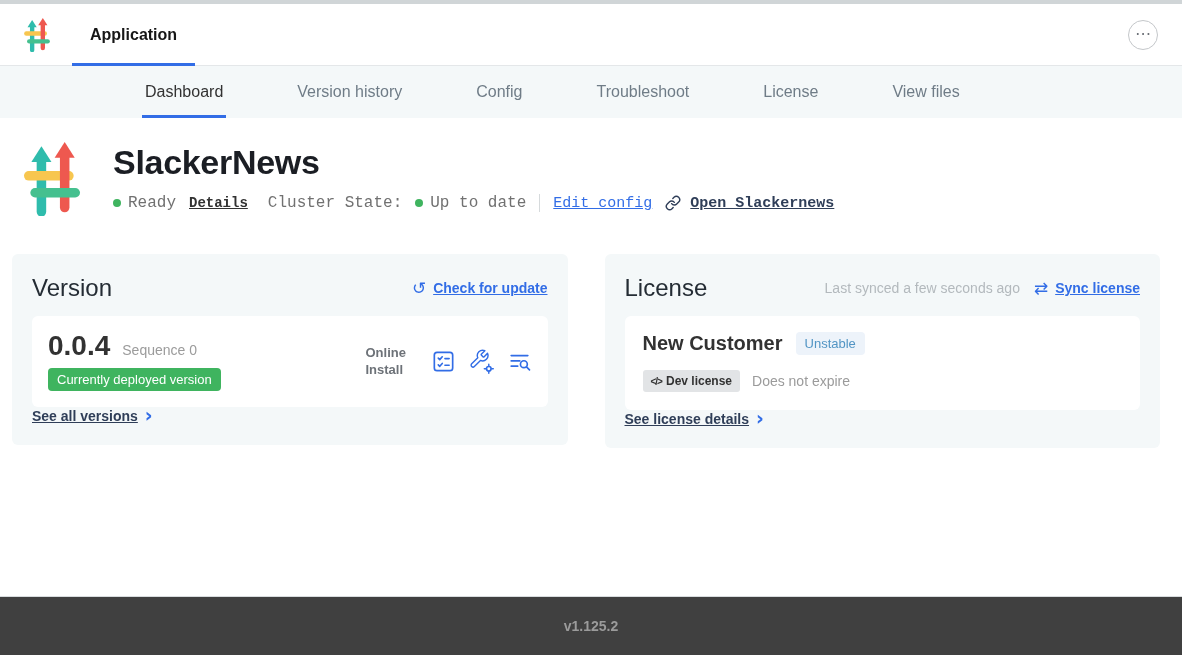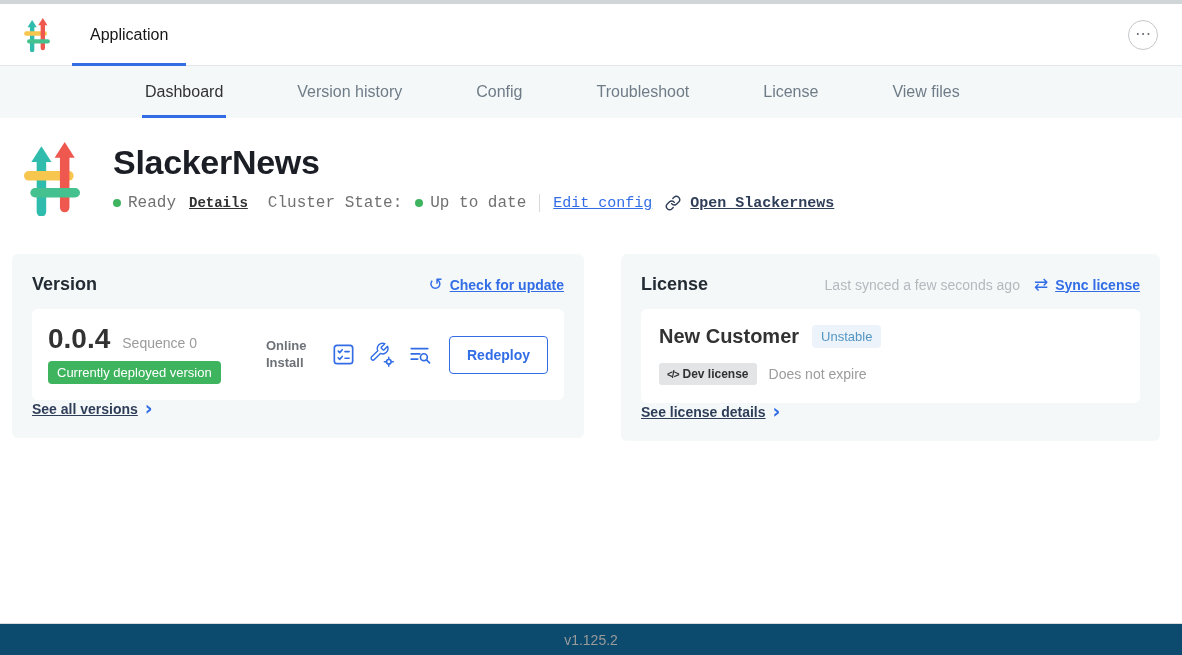--- a/index.html
+++ b/index.html
@@ -18,21 +18,21 @@
   .topbar {
     height:62px; flex:0 0 auto; background:#fff;
     display:flex; align-items:stretch; padding:0 24px 0 22px;
     border-bottom:1px solid #e4e7e9; position:relative;
   }
   .logo { display:flex; align-items:center; margin-right:20px; }
   .logo svg { width:30px; height:34px; display:block; }
   .top-tabs { display:flex; align-items:stretch; }
   .top-tab {
     display:flex; align-items:center; padding:0 18px;
-    font-size:16px; color:#323232; position:relative; cursor:pointer;
+    font-size:16px; color:#323232; position:relative; cursor:pointer;font-weight:bold;
   }
   .top-tab.active { color:#161616; }
   .top-tab.active::after {
     content:""; position:absolute; left:0; right:0; bottom:-1px;
     height:3px; background:#326de6;
   }
   .overflow-btn {
     margin-left:auto; align-self:center;
     width:30px; height:30px; border-radius:50%;
     border:1px solid #c4c7ca; background:#fff; color:#6d7278;
@@ -71,21 +71,21 @@
   .link.blue { color:#326de6; font-size:15px; }
   .vdiv { width:1px; height:18px; background:#d6dadc; }
   .openapp { display:flex; align-items:center; gap:9px; color:#2f3e58; font-weight:700; font-size:15px; }
   .openapp .ul { text-decoration:underline; }
   .linkicon svg { width:16px; height:16px; display:block; }
 
   
   .cards-row { margin-top:38px; display:flex; align-items:flex-start; gap:37px; }
   .card { flex:1 1 0; background:#f4f8f9; border-radius:6px; padding:20px; }
   .card-head { display:flex; align-items:center; justify-content:space-between; }
-  .card-title { font-size:18px; font-weight:700; color:#242c34; }
+  .card-title { font-size:24px; font-weight:400; color:#242c34; }
   .card-head-right { display:flex; align-items:center; gap:14px; }
   .action-link { display:flex; align-items:center; gap:7px; color:#326de6; font-size:14px; font-weight:700; }
   .action-link .ul { text-decoration:underline; }
   .uni-icon { font-family:"DejaVu Sans",sans-serif; font-size:17px; font-weight:400; line-height:1; }
   .last-synced { color:#b3b9bd; font-size:14px; }
 
   .inner-card { background:#fff; border-radius:6px; margin-top:14px; padding:16px; }
   .version-inner { display:flex; align-items:center; }
   .version-left { flex:0 0 218px; display:flex; flex-direction:column; align-items:flex-start; }
   .version-row { display:flex; align-items:baseline; gap:12px; }
@@ -117,23 +117,23 @@
   .license-meta-row { margin-top:15px; display:flex; align-items:center; gap:12px; }
   .dev-badge {
     background:#e2e4e6; color:#323232; font-size:12px; font-weight:700;
     padding:4px 8px; border-radius:3px; display:inline-flex; align-items:center; gap:4px;
   }
   .dev-badge .code { font-size:10px; letter-spacing:-1px; font-weight:700; }
   .expiry { color:#9b9b9b; font-size:14px; }
 
   
   .footer {
-    flex:0 0 auto; height:32px; border-top:1px solid #d8dcde; background:#0c4a6e;
+    flex:0 0 auto; height:59px; border-top:1px solid #d8dcde; background:#404040;
     display:flex; align-items:center; justify-content:center;
-    font-size:14px; color:#9b9b9b;
+    font-size:14px; color:#9b9b9b;font-weight:bold;
   }
 </style>
 </head>
 <body>
 
 <div class="top-strip"></div>
 
 <header class="topbar">
   <div class="logo">
     <svg viewBox="0 0 60 70" fill="none">
@@ -243,21 +243,20 @@
               </svg>
             </span>
             <span class="icon-btn">
               <svg viewBox="0 0 24 24" fill="none" stroke="#326de6" stroke-width="1.6" stroke-linecap="round" stroke-linejoin="round">
                 <path d="M4 6.3h16M4 11.4h8.3M4 16.5h6.3"></path>
                 <circle cx="16.2" cy="14.6" r="3.3"></circle>
                 <path d="M18.7 17.2l2.9 2.9"></path>
               </svg>
             </span>
           </div>
-          <button class="redeploy-btn">Redeploy</button>
         </div>
       </div>
       <a class="footer-link">
         <span class="ul">See all versions</span>
         <span class="chev">›</span>
       </a>
     </section>
 
     <section class="card">
       <div class="card-head">

